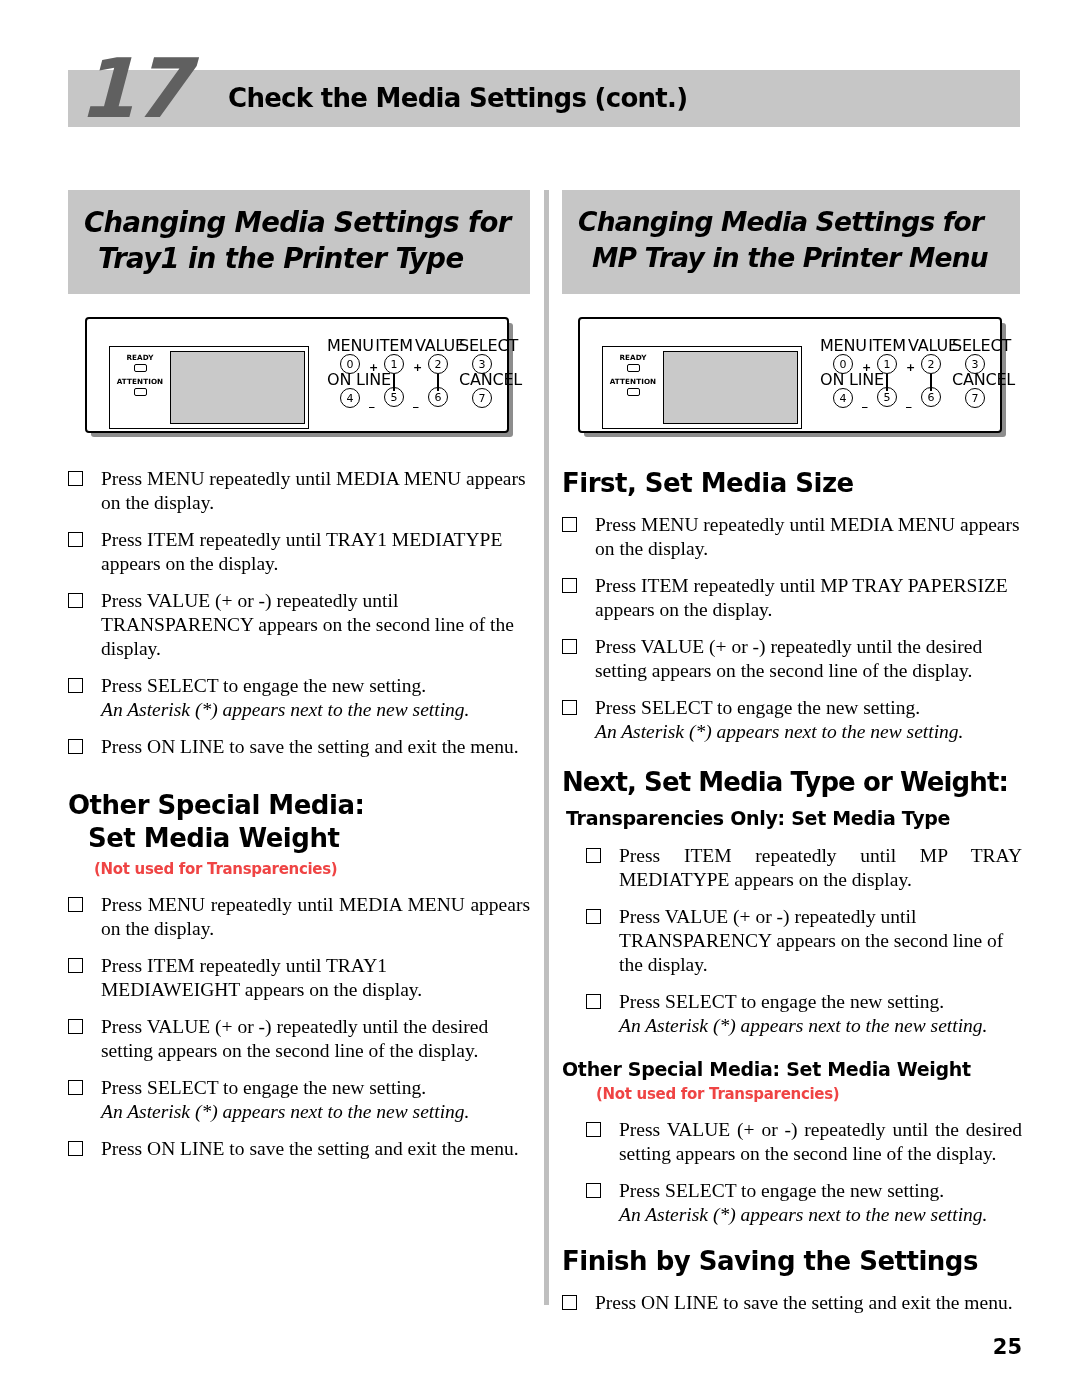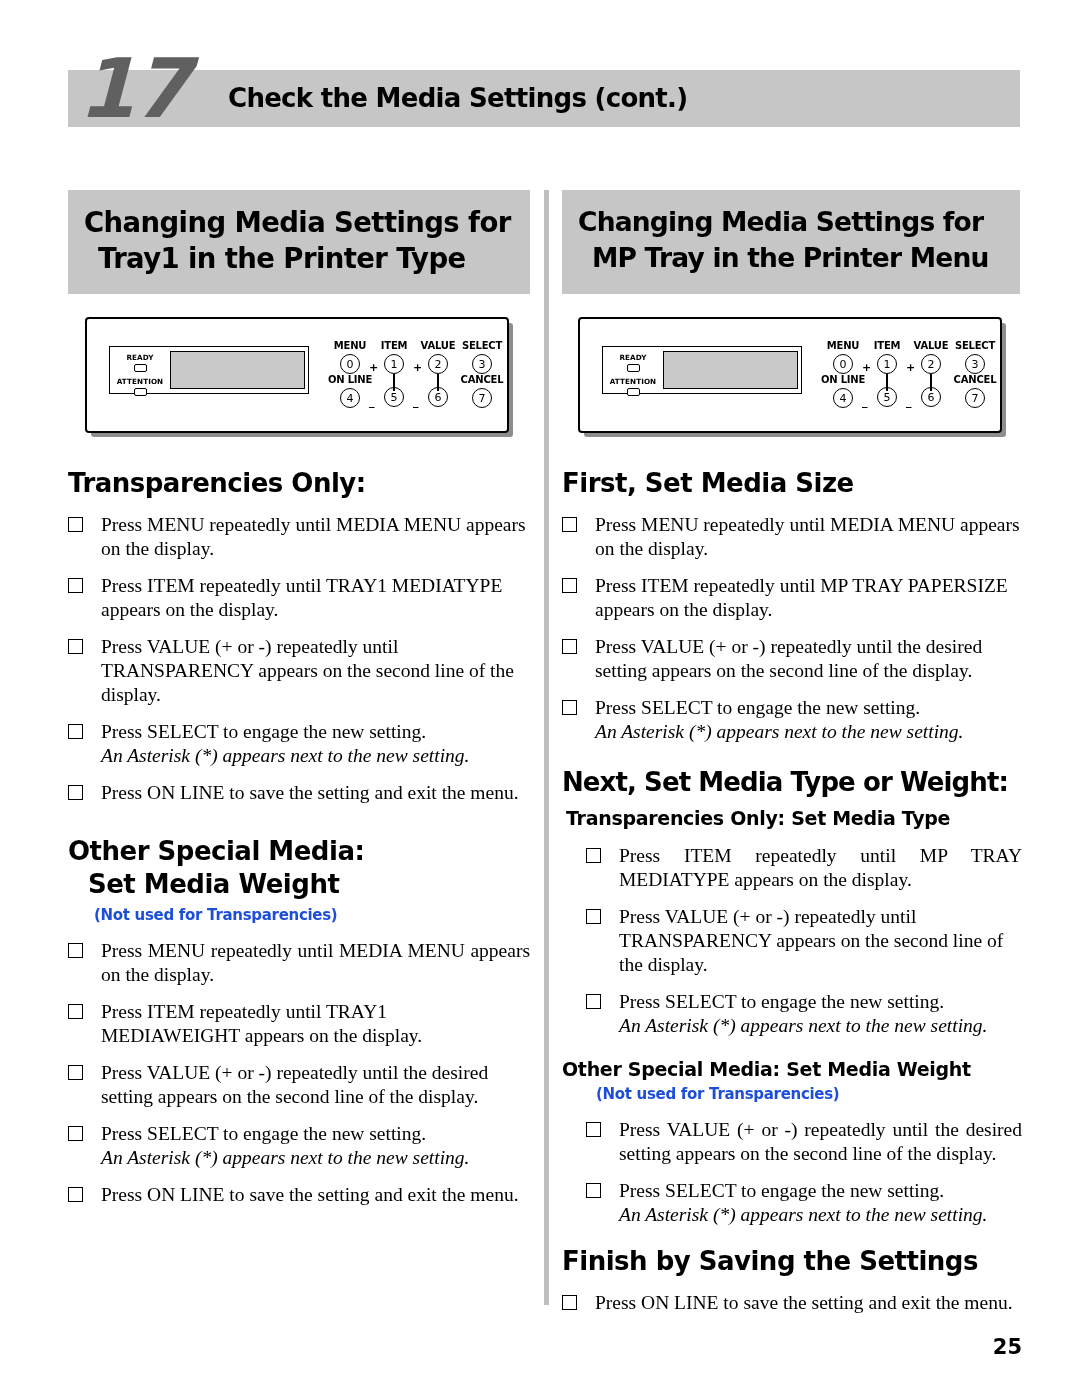--- a/index.html
+++ b/index.html
@@ -80,20 +80,21 @@
     padding: 14px 16px 16px 16px;
     box-sizing: border-box;
   }
   .banner-line {
     font-family: "DejaVu Sans", sans-serif;
     font-weight: bold;
     font-size: 27.5px;
     line-height: 36px;
     letter-spacing: -0.6px;
     white-space: nowrap;
+    font-style: italic;
   }
   .banner-line.indent { padding-left: 14px; }
   .banner-left  { width: 462px; height: 104px; }
   .banner-right { width: 458px; height: 104px; }
   .banner-right .banner-line { font-size: 26.5px; letter-spacing: -0.8px; }
 
   
   .panel-wrap {
     margin-top: 23px;
     position: relative;
@@ -111,21 +112,21 @@
     border-radius: 4px;
     background: #fff;
     box-sizing: border-box;
     box-shadow: 5px 5px 0 -1px #8d8d8d;
   }
   .panel-display-box {
     position: absolute;
     left: 22px;
     top: 27px;
     width: 200px;
-    height: 48px;
+    height: 83px;
     border: 1.6px solid #000;
     box-sizing: border-box;
     display: flex;
   }
   .led-col {
     width: 60px;
     padding-top: 6px;
     box-sizing: border-box;
     text-align: center;
   }
@@ -164,22 +165,22 @@
     top: 0;
     width: 46px;
     text-align: center;
   }
   .key-col.c0 { left: 0px; }
   .key-col.c1 { left: 44px; }
   .key-col.c2 { left: 88px; }
   .key-col.c3 { left: 132px; }
   .key-label {
     font-family: "DejaVu Sans", sans-serif;
-    font-weight: bold;
-    font-size: 10px;
+    font-weight: normal;
+    font-size: 16px;
     line-height: 12px;
     letter-spacing: -0.2px;
     white-space: nowrap;
     color: #000;
   }
   .key-label.lower { }
   .key-circle {
     width: 20px;
     height: 20px;
     border: 1.6px solid #000;
@@ -229,21 +230,21 @@
     letter-spacing: -0.3px;
     color: #000;
     margin: 0;
   }
   .h-note {
     font-family: "DejaVu Sans", sans-serif;
     font-weight: bold;
     font-size: 15px;
     line-height: 22px;
     letter-spacing: -0.3px;
-    color: #1d4ed8;
+    color: #ef4444;
     margin: 0;
   }
 
   
   .check-list { margin: 0; padding: 0; }
   .check-item {
     position: relative;
     padding-left: 33px;
     margin-top: 13px;
     font-family: "Liberation Serif", serif;
@@ -350,21 +351,20 @@
           <div class="key-label">SELECT</div>
           <div class="key-circle">3</div>
           <div class="key-label lower">CANCEL</div>
           <div class="key-circle">7</div>
         </div>
       </div>
     </div>
   </div>
 
   <div class="mt-26">
-    <div class="h-major">Transparencies Only:</div>
     <div class="check-list mt-8">
       <div class="check-item">
         <span class="box"></span>
         <span>Press MENU repeatedly until MEDIA MENU  appears on the display.</span>
       </div>
       <div class="check-item">
         <span class="box"></span>
         <span>Press ITEM repeatedly until TRAY1 MEDIATYPE appears on the display.</span>
       </div>
       <div class="check-item">

